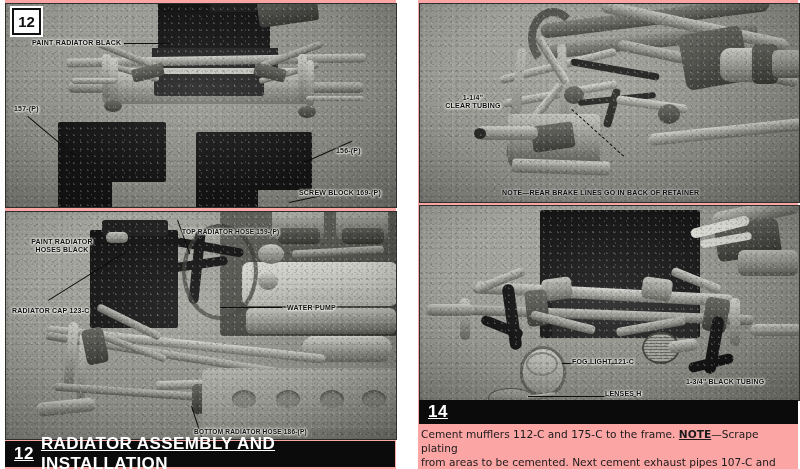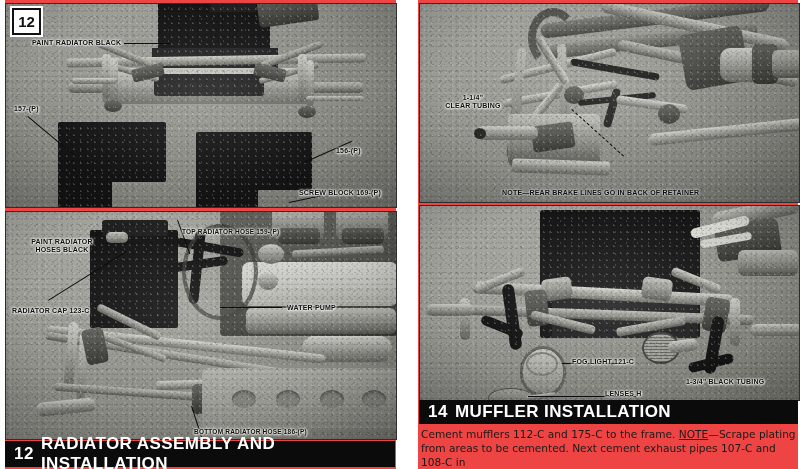--- a/index.html
+++ b/index.html
@@ -1,19 +1,19 @@
 <!DOCTYPE html>
 <html><head>
 <meta charset="utf-8">
 <style>
   html,body{margin:0;padding:0;background:#ffffff;}
   body{width:800px;height:469px;overflow:hidden;
        font-family:"Liberation Sans", sans-serif;}
 
-  #page{position:relative;width:800px;height:469px;background:#ef4444;overflow:hidden;}
+  #page{position:relative;width:800px;height:469px;background:#fca5a5;overflow:hidden;}
 
   
   .gutter{position:absolute;background:#fdfdfd;}
   .gutter.left{left:0;top:0;width:5px;height:469px;}
   .gutter.mid{left:396px;top:0;width:22px;height:469px;background:#ffffff;}
   .gutter.right{left:798px;top:0;width:2px;height:469px;}
 
   
   .panel{position:absolute;overflow:hidden;background:#9a9a96;
          border:1px solid #2e2e2c;}
@@ -56,33 +56,33 @@
   .dash{position:absolute;height:0;border-top:1.3px dashed #0d0d0d;transform-origin:0 0;}
 
   
   .badge{position:absolute;background:#fff;border:2px solid #111;
          font-weight:bold;font-size:15px;color:#111;text-align:center;
          display:flex;align-items:center;justify-content:center;
          box-shadow:0 0 0 2px #fff;}
 
   
   .cap{position:absolute;background:#0b0b0b;color:#fff;
-       display:flex;align-items:center;}
+       display:flex;align-items:center;text-decoration:underline;}
   .cap .num{font-weight:bold;font-size:17px;letter-spacing:.5px;padding:0 7px 0 9px;}
   .cap .txt{font-weight:bold;font-size:17px;letter-spacing:.4px;}
 
   
   .notebar{position:absolute;color:#0f0f0f;font-weight:bold;font-size:7px;
            letter-spacing:.2px;white-space:nowrap;
            text-shadow:0 0 2px #ddd,0 0 3px #ddd;}
 
   
   .body{position:absolute;color:#1a1a1a;font-size:10.6px;line-height:13.8px;
         font-family:"DejaVu Sans", sans-serif;}
-  .body b{font-weight:normal;}
+  .body b{font-weight:bold;}
   .body u{text-decoration:underline;}
 </style>
 </head>
 <body>
 
 <div id="page">
 
   <div class="gutter left"></div>
   <div class="gutter mid"></div>
   <div class="gutter right"></div>
@@ -321,21 +321,20 @@
     <div class="lead th" style="left:142px;top:157px;width:64px;"></div>
     <div class="lead th" style="left:108px;top:190px;width:108px;"></div>
 
     <div class="lbl sm" style="left:152px;top:152px;">FOG LIGHT 121-C</div>
     <div class="lbl sm" style="left:185px;top:184px;">LENSES H</div>
     <div class="lbl sm" style="left:266px;top:172px;">1-3/4" BLACK TUBING</div>
   </div>
 
   <div class="cap" style="left:419px;top:400px;width:379px;height:24px;">
     <span class="num">14</span>
-    <span class="txt">MUFFLER INSTALLATION</span>
   </div>
 
   <div class="body" style="left:421px;top:428px;width:376px;">
     <div>
       <span>Cement mufflers 112-C and 175-C to the frame. </span><b><u>NOTE</u></b><span>—Scrape plating</span>
     </div>
     <div>from areas to be cemented. Next cement exhaust pipes 107-C and 108-C in</div>
 
   </div>
 

